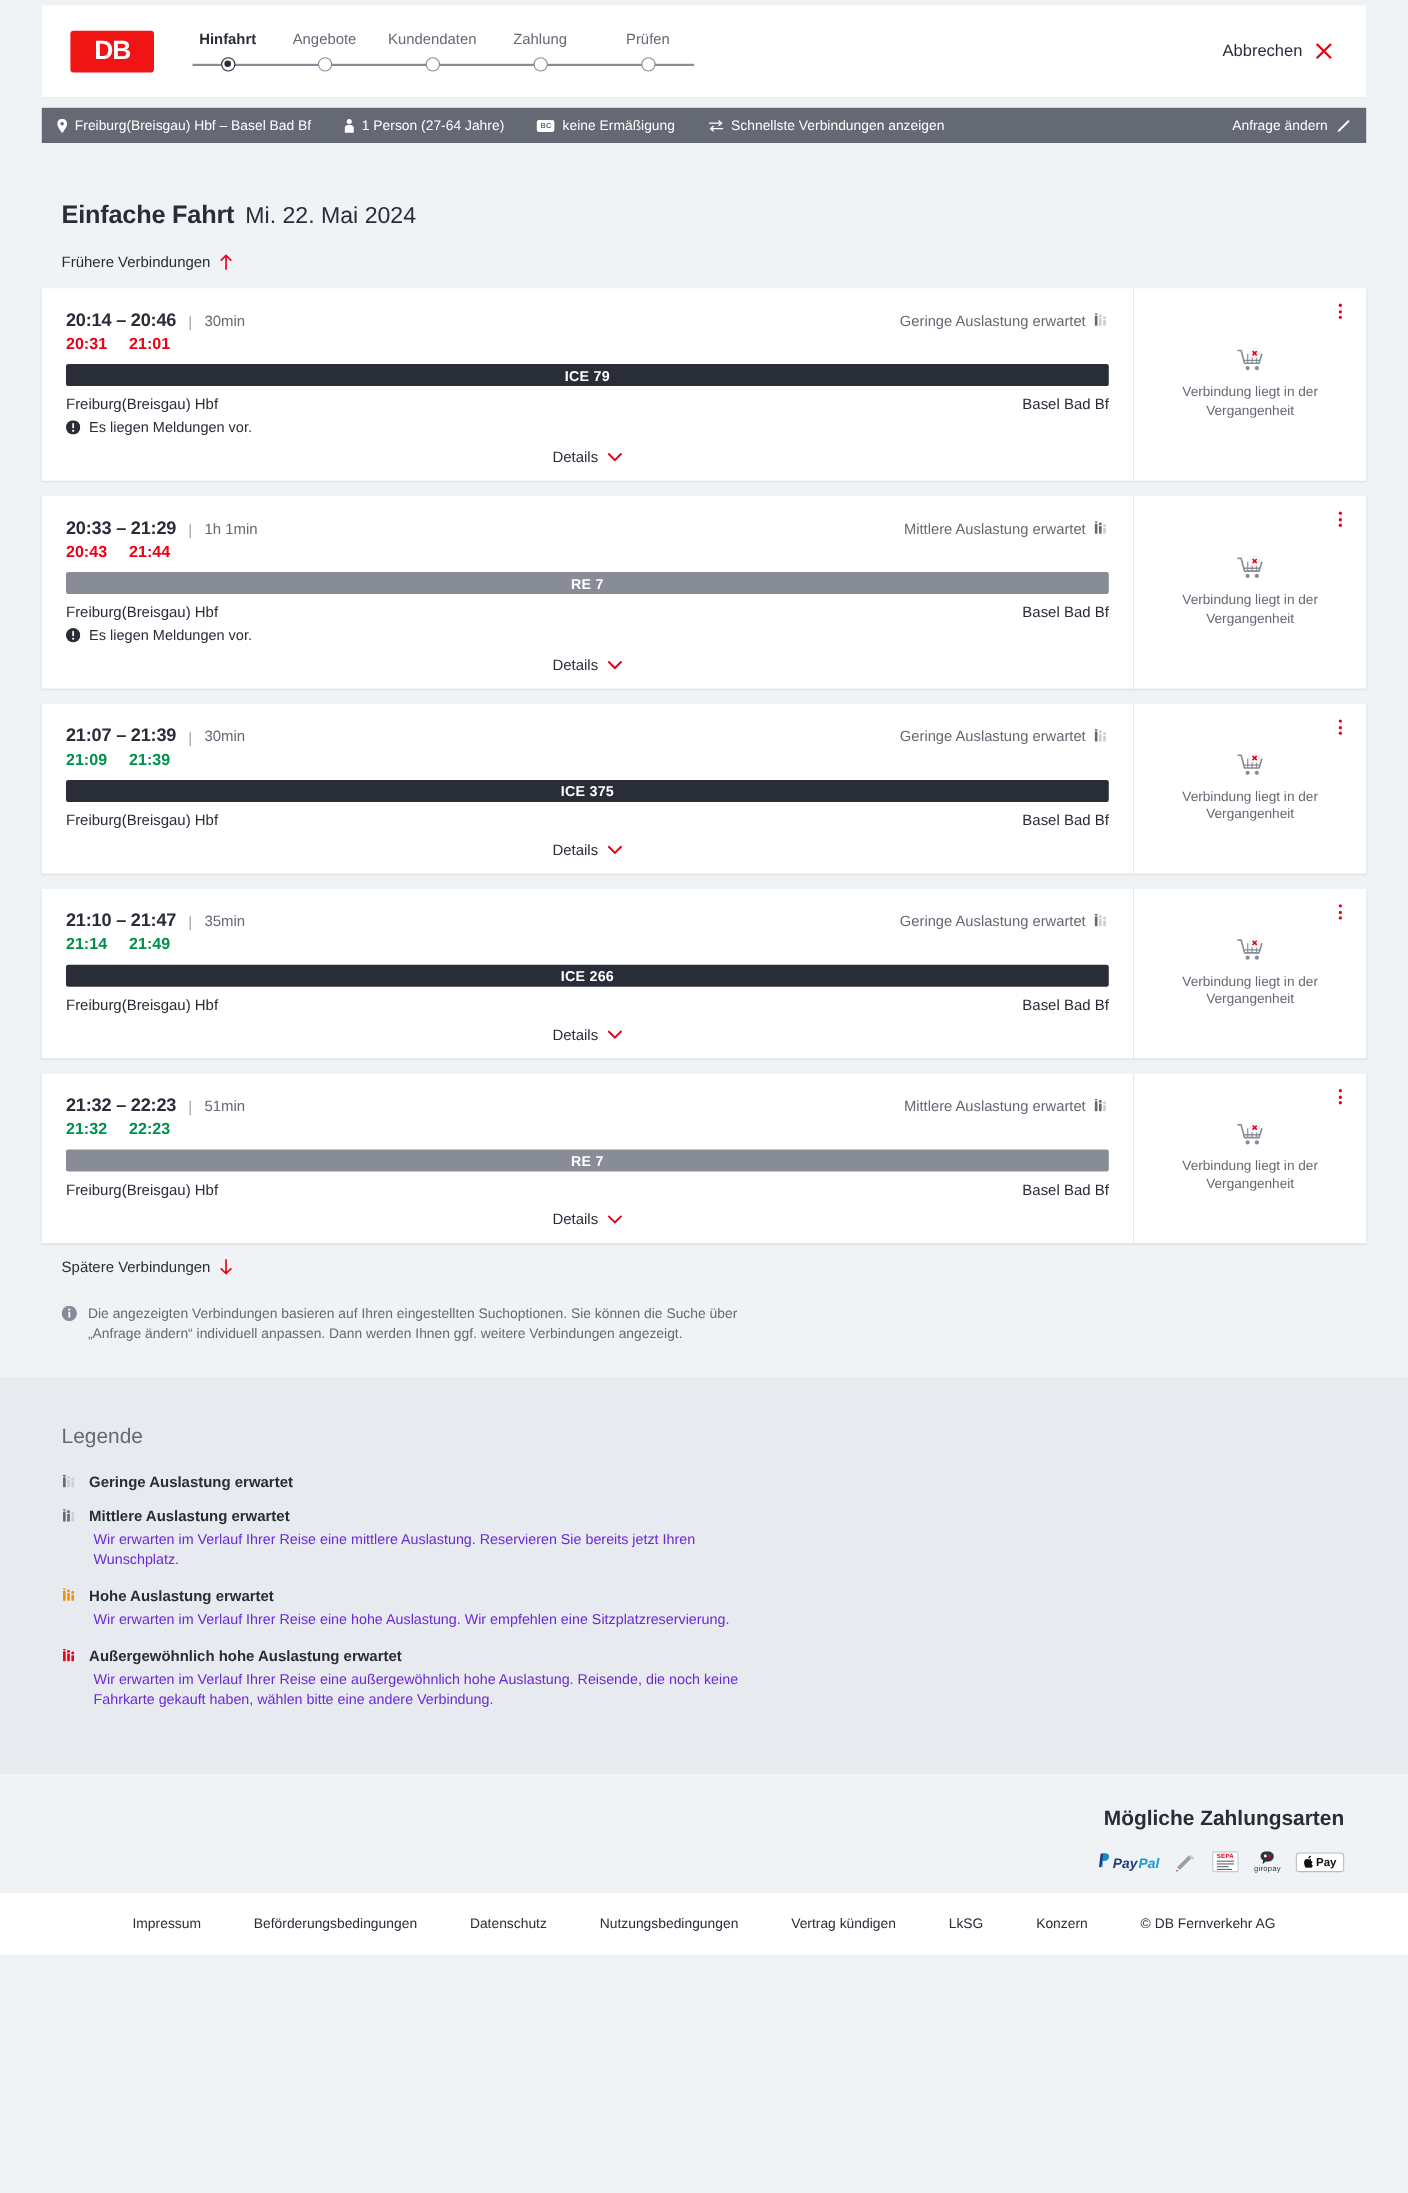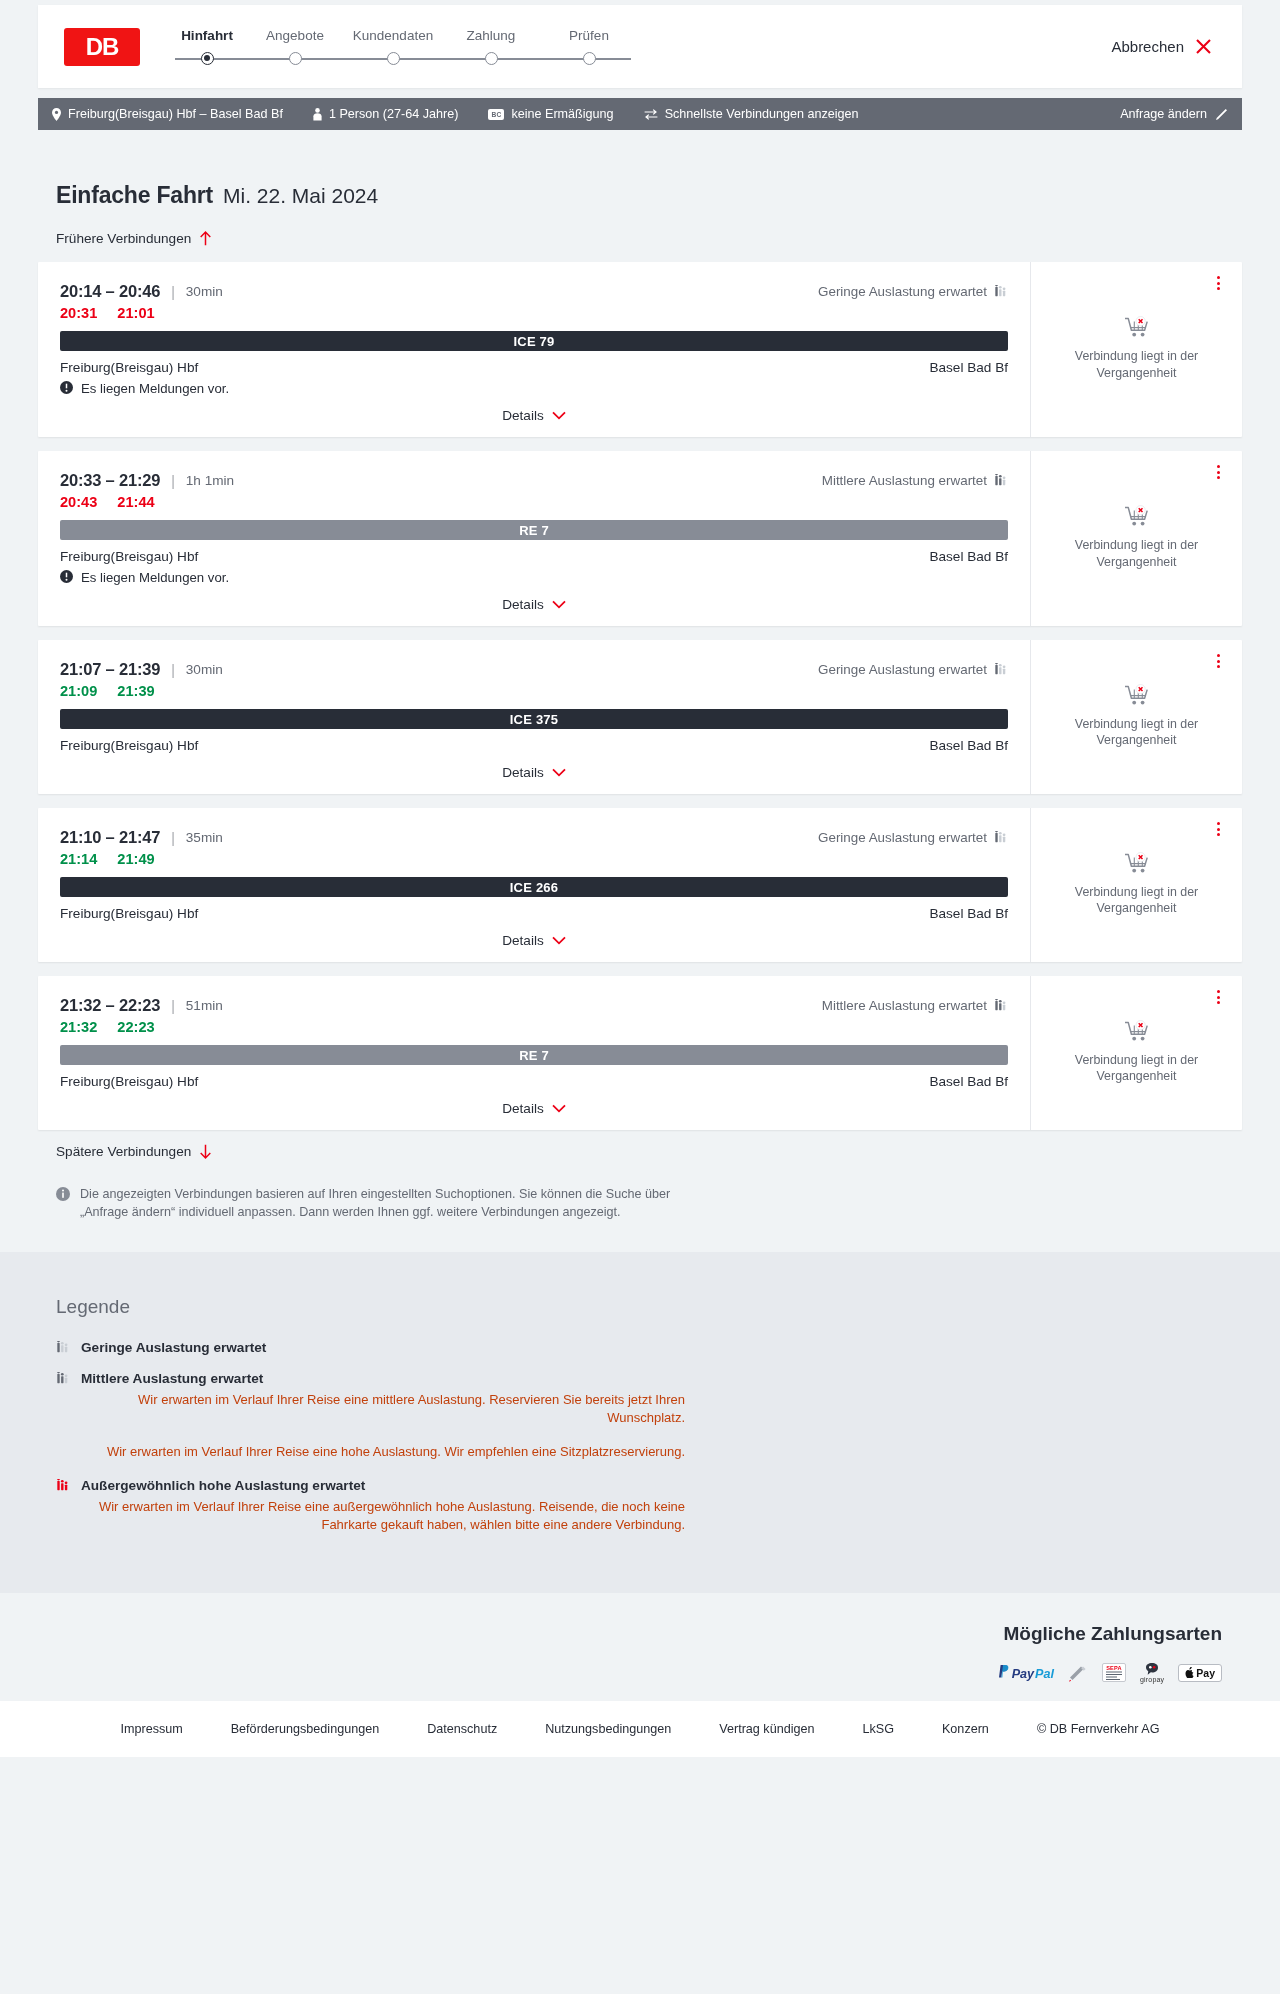--- a/index.html
+++ b/index.html
@@ -239,20 +239,21 @@
   .row-stations {
     margin-top: 9px;
     display: flex;
     font-size: 13.6px;
     color: #282d37;
   }
   .row-stations .to { margin-left: auto; }
   .row-msg {
     margin-top: 6px;
     display: flex;
+    align-items: center;
     gap: 8px;
     font-size: 13.2px;
     color: #282d37;
   }
   .details-row {
     display: flex;
     align-items: center;
     justify-content: center;
     gap: 8px;
     margin-top: 12px;
@@ -329,26 +330,25 @@
     align-items: center;
     gap: 11px;
   }
   .legend-head .t {
     font-size: 13.6px;
     font-weight: bold;
     color: #282d37;
   }
   .legend-desc {
     font-size: 13px;
-    color: #c2410c;
+    color: #6d28d9;
     margin-top: 5px;
     margin-left: 29px;
     max-width: 600px;
     line-height: 1.42;
-    text-align: right;
   }
 
   
   .pay-sect {
     background: #f0f3f5;
     padding: 30px 38px 18px 38px;
     display: flex;
     flex-direction: column;
     align-items: flex-end;
   }
@@ -854,20 +854,31 @@
               <circle cx="5.1" cy="2.08" r="1.25" fill="#646973"></circle>
               <rect x="4" y="3.88" width="2.2" height="6.420000000000001" rx="0.5" fill="#646973"></rect>
               <circle cx="8.6" cy="3.5200000000000005" r="1.25" fill="#c9ced4"></circle>
               <rect x="7.5" y="5.32" width="2.2" height="4.98" rx="0.5" fill="#c9ced4"></rect>
             </svg>
       <span class="t">Mittlere Auslastung erwartet</span>
     </div>
     <div class="legend-desc">Wir erwarten im Verlauf Ihrer Reise eine mittlere Auslastung. Reservieren Sie bereits jetzt Ihren Wunschplatz.</div>
   </div>
         <div class="legend-item">
+    <div class="legend-head">
+      <svg class="occ-icon" width="14" height="13" viewBox="0 0 11.5 12">
+              <circle cx="1.6" cy="0.10000000000000031" r="1.25" fill="#f39200"></circle>
+              <rect x="0.5" y="1.9000000000000004" width="2.2" height="8.4" rx="0.5" fill="#f39200"></rect>
+              <circle cx="5.1" cy="2.08" r="1.25" fill="#f39200"></circle>
+              <rect x="4" y="3.88" width="2.2" height="6.420000000000001" rx="0.5" fill="#f39200"></rect>
+              <circle cx="8.6" cy="3.5200000000000005" r="1.25" fill="#f39200"></circle>
+              <rect x="7.5" y="5.32" width="2.2" height="4.98" rx="0.5" fill="#f39200"></rect>
+            </svg>
+      <span class="t">Hohe Auslastung erwartet</span>
+    </div>
     <div class="legend-desc">Wir erwarten im Verlauf Ihrer Reise eine hohe Auslastung. Wir empfehlen eine Sitzplatzreservierung.</div>
   </div>
         <div class="legend-item">
     <div class="legend-head">
       <svg class="occ-icon" width="14" height="13" viewBox="0 0 11.5 12">
               <circle cx="1.6" cy="0.10000000000000031" r="1.25" fill="#ec0016"></circle>
               <rect x="0.5" y="1.9000000000000004" width="2.2" height="8.4" rx="0.5" fill="#ec0016"></rect>
               <circle cx="5.1" cy="2.08" r="1.25" fill="#ec0016"></circle>
               <rect x="4" y="3.88" width="2.2" height="6.420000000000001" rx="0.5" fill="#ec0016"></rect>
               <circle cx="8.6" cy="3.5200000000000005" r="1.25" fill="#ec0016"></circle>

